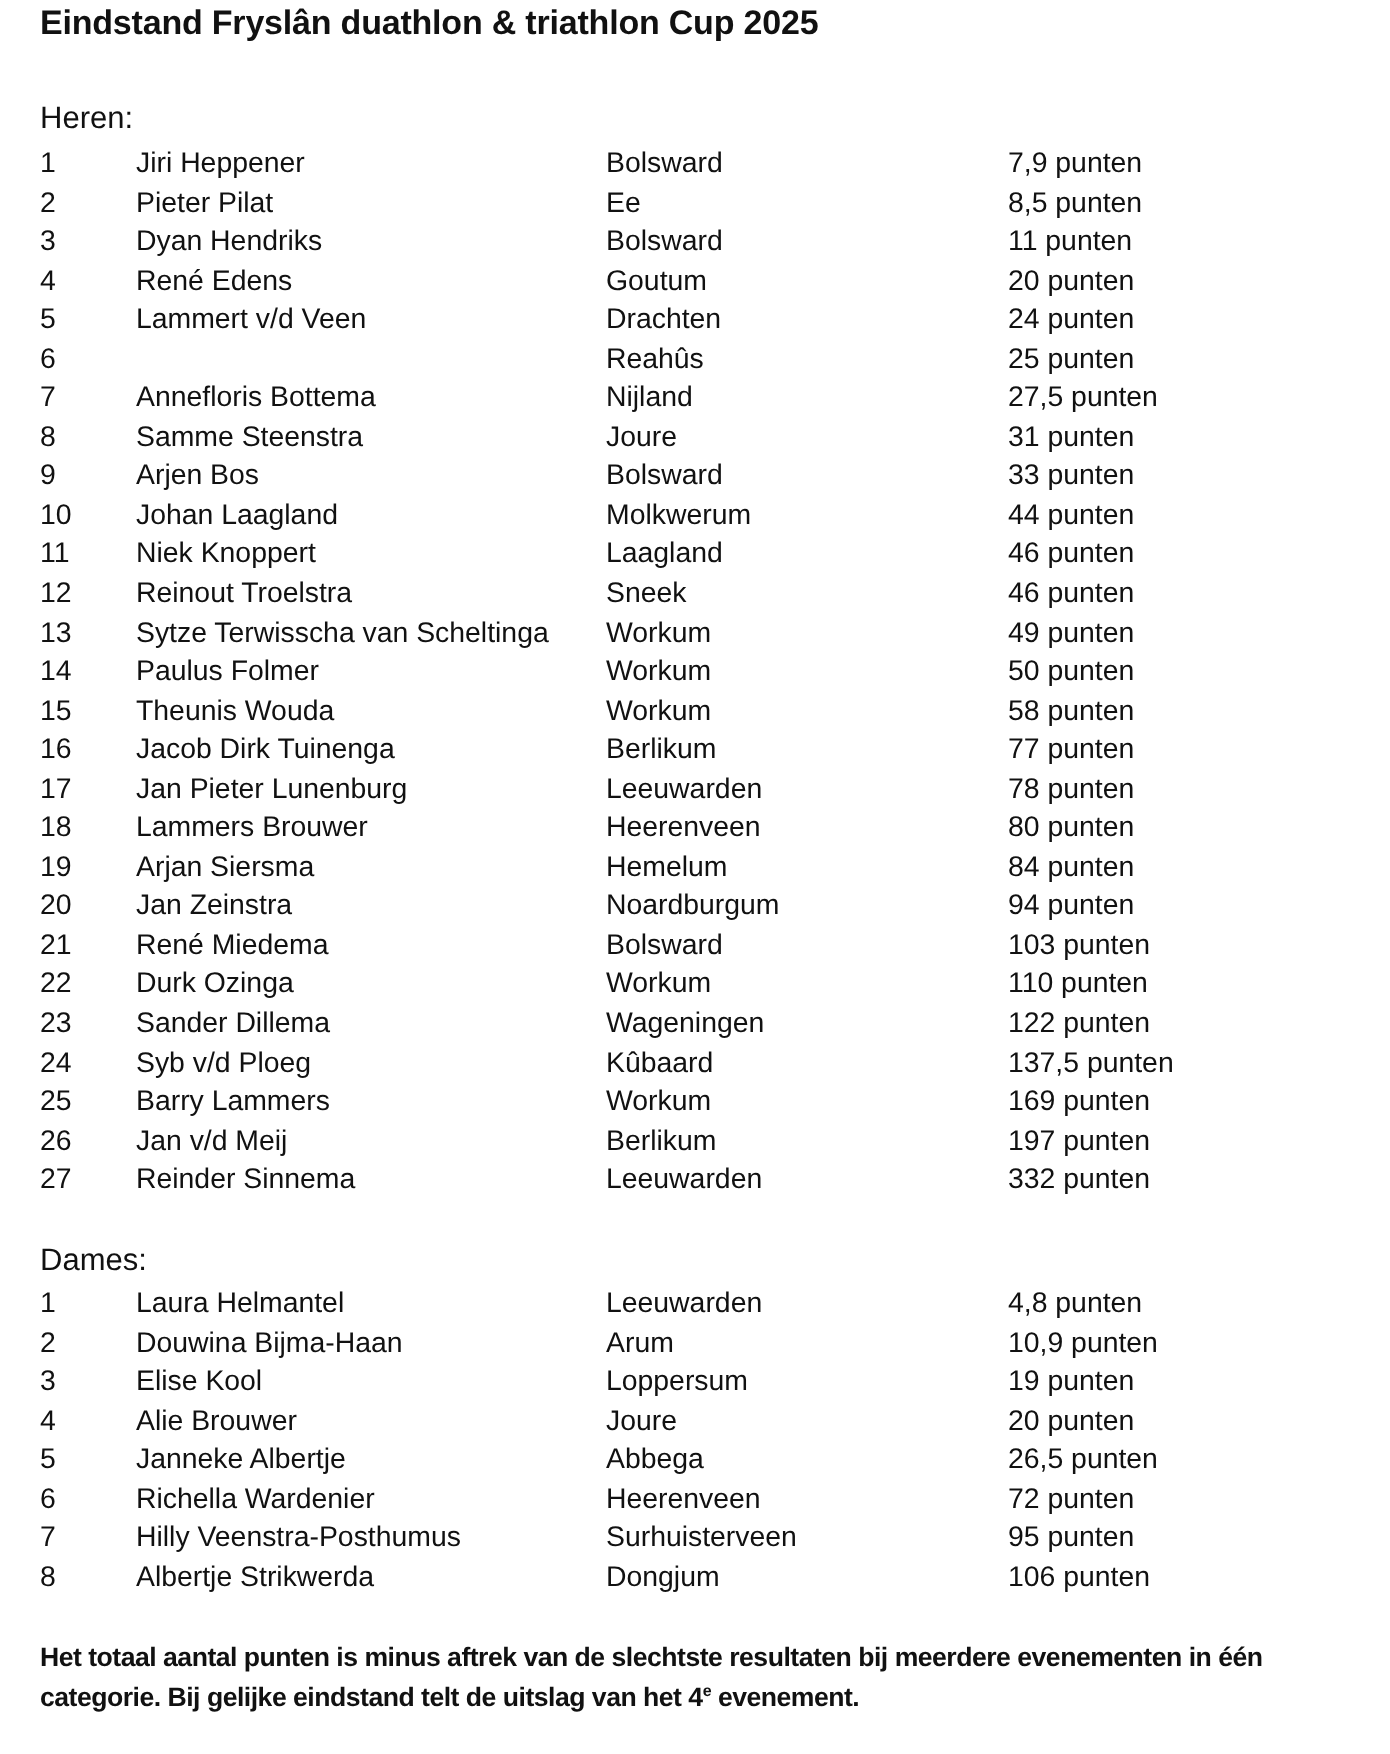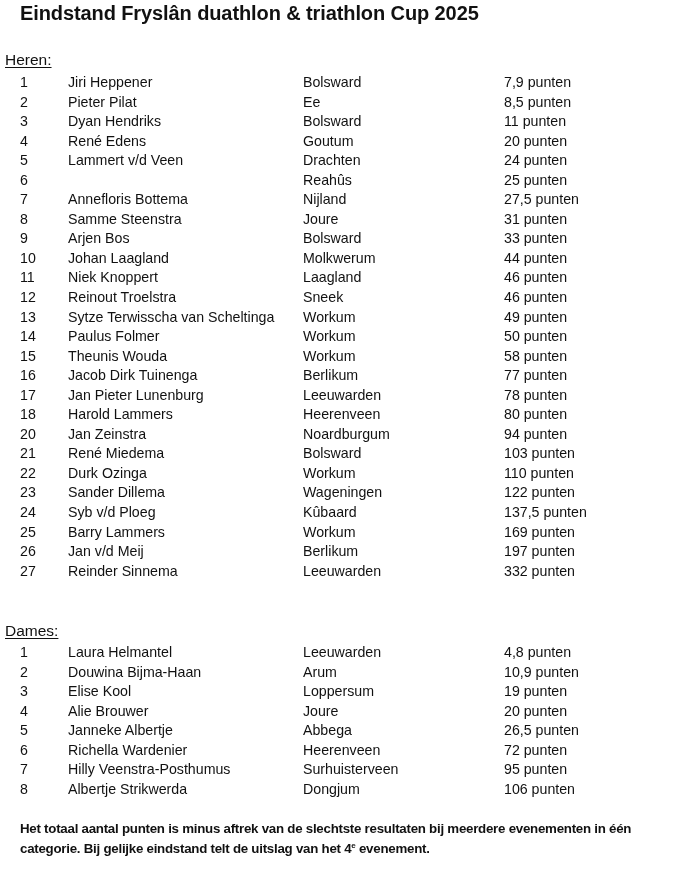--- a/index.html
+++ b/index.html
@@ -12,30 +12,29 @@
       height: 877px;
       position: relative;
       overflow: hidden;
       font-family: "Liberation Sans", sans-serif;
       color: #111111;
     }
     .title {
       position: absolute;
       left: 20px;
       top: 2px;
-      font-size: 20px;
+      font-size: 17px;
       font-weight: bold;
       letter-spacing: -0.1px;
       white-space: nowrap;
     }
     .section-head {
       position: absolute;
-      left: 5px;
+      left: 20px;
       font-size: 15.5px;
-      text-decoration: underline;
       text-underline-offset: 2px;
       white-space: nowrap;
     }
     .list {
       position: absolute;
       left: 0;
       width: 695px;
     }
     .row {
       position: relative;
@@ -172,23 +171,29 @@
         <span class="pts">77 punten</span>
       </div>
       <div class="row">
         <span class="rank">17</span>
         <span class="name">Jan Pieter Lunenburg</span>
         <span class="city">Leeuwarden</span>
         <span class="pts">78 punten</span>
       </div>
       <div class="row">
         <span class="rank">18</span>
-        <span class="name">Harold Lammers</span>
+        <span class="name">Lammers Brouwer</span>
         <span class="city">Heerenveen</span>
         <span class="pts">80 punten</span>
+      </div>
+      <div class="row">
+        <span class="rank">19</span>
+        <span class="name">Arjan Siersma</span>
+        <span class="city">Hemelum</span>
+        <span class="pts">84 punten</span>
       </div>
       <div class="row">
         <span class="rank">20</span>
         <span class="name">Jan Zeinstra</span>
         <span class="city">Noardburgum</span>
         <span class="pts">94 punten</span>
       </div>
       <div class="row">
         <span class="rank">21</span>
         <span class="name">René Miedema</span>

